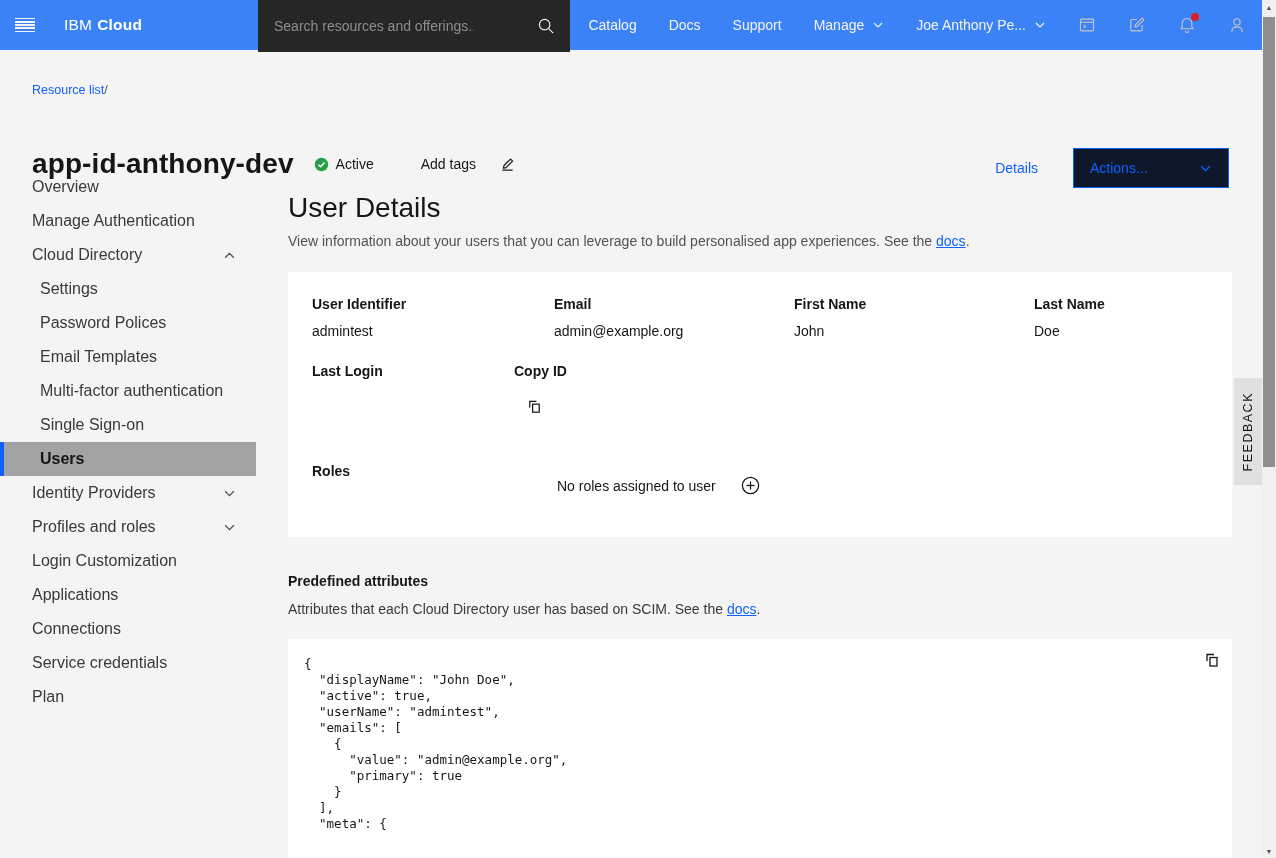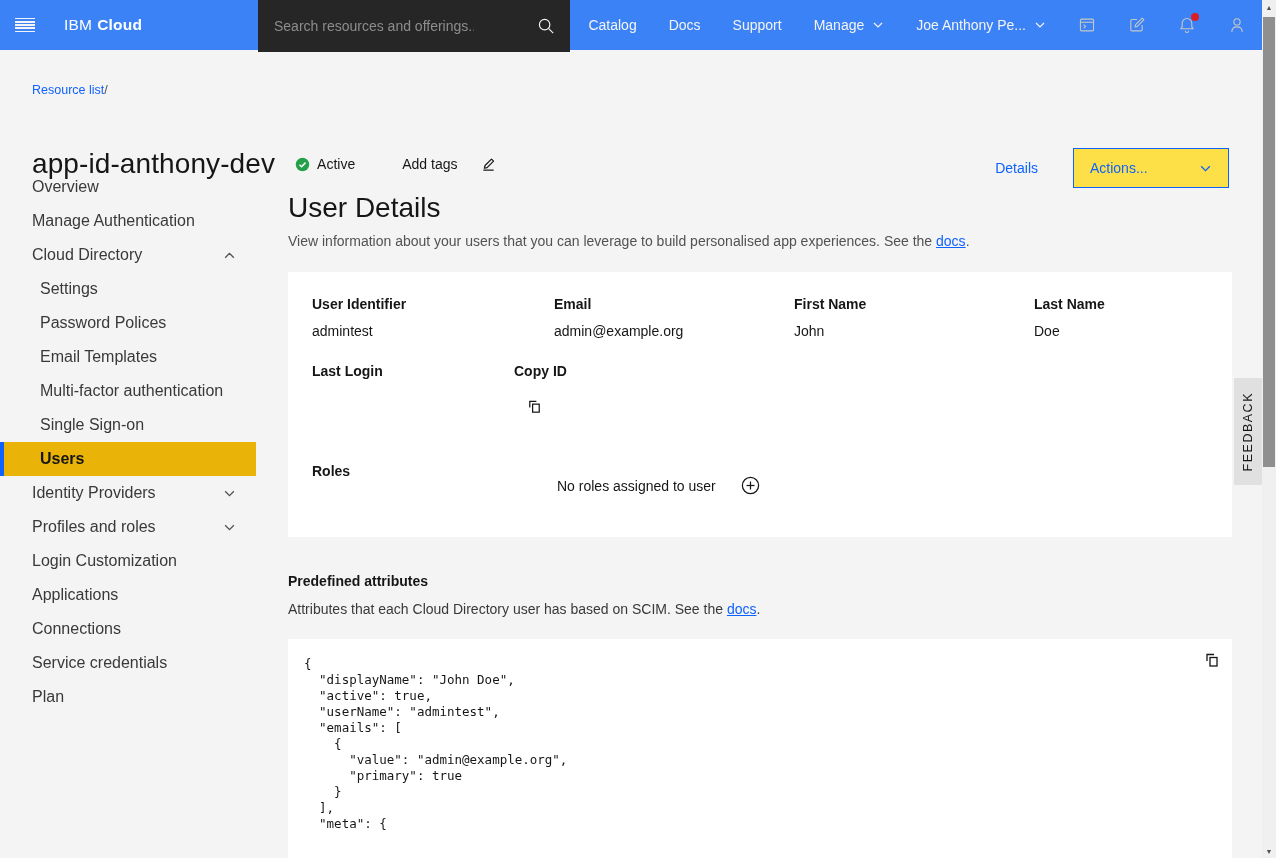--- a/index.html
+++ b/index.html
@@ -22,33 +22,33 @@
   .hdr-link { background:none; border:none; color:#f4f4f4; font-size:14px; padding:0 16px; display:flex; align-items:center; gap:8px; cursor:pointer; font-family:"Liberation Sans", sans-serif; }
   .hdr-iconbtn { width:50px; background:none; border:none; display:flex; align-items:center; justify-content:center; cursor:pointer; position:relative; }
   .notif-dot { position:absolute; top:13px; right:13px; width:8px; height:8px; border-radius:50%; background:#da1e28; }
 
   
   .page-header { position:relative; height:110px; }
   .breadcrumb { position:absolute; left:32px; top:33px; font-size:12.5px; display:flex; gap:0; align-items:center; }
   .breadcrumb a { color:#0f62fe; text-decoration:none; cursor:pointer; }
   .breadcrumb .sep { color:#525252; }
   .title-row { position:absolute; left:32px; top:98px; display:flex; align-items:center; }
-  .res-title { font-size:28px; font-weight:400; color:#161616; letter-spacing:.1px; }
+  .res-title { font-size:28px; font-weight:700; color:#161616; letter-spacing:.1px; }
   .status-badge { display:flex; align-items:center; gap:7px; margin-left:20px; font-size:14px; }
   .add-tags { display:flex; align-items:center; gap:24px; margin-left:47px; font-size:14px; background:none; border:none; cursor:pointer; color:#161616; font-family:"Liberation Sans", sans-serif; }
   .hdr-details { position:absolute; right:238px; top:110px; color:#0f62fe; font-size:14px; text-decoration:none; cursor:pointer; }
-  .actions-btn { position:absolute; right:47px; top:98px; width:156px; height:40px; background:#fde047; border:1px solid #0f62fe; color:#0f62fe; font-size:14px; text-align:left; padding:0 16px; display:flex; align-items:center; justify-content:space-between; cursor:pointer; font-family:"Liberation Sans", sans-serif; }
+  .actions-btn { position:absolute; right:47px; top:98px; width:156px; height:40px; background:#0f172a; border:1px solid #0f62fe; color:#0f62fe; font-size:14px; text-align:left; padding:0 16px; display:flex; align-items:center; justify-content:space-between; cursor:pointer; font-family:"Liberation Sans", sans-serif; }
 
   
   .content { display:flex; align-items:flex-start; }
   .sidebar { width:256px; padding-top:10px; flex:none; }
   .nav-item { height:34px; display:flex; align-items:center; font-size:16px; color:#393939; cursor:pointer; padding-left:32px; padding-right:14px; position:relative; }
   .nav-item.lvl2 { padding-left:40px; }
   .nav-item .nav-label { flex:1; }
-  .nav-item.selected { background:#eab308; color:#161616; font-weight:700; border-left:4px solid #0f62fe; padding-left:36px; }
+  .nav-item.selected { background:#a3a3a3; color:#161616; font-weight:700; border-left:4px solid #0f62fe; padding-left:36px; }
   .nav-chevron { flex:none; margin-right:6px; display:flex; }
 
   .main { flex:1; margin-left:32px; margin-right:44px; padding-top:22px; }
   .back-row { display:flex; align-items:center; gap:14px; font-size:14px; color:#161616; cursor:pointer; }
   .main-title { font-size:28px; font-weight:400; color:#161616; margin-top:10px; }
   .main-desc { font-size:14px; color:#525252; margin-top:9px; }
   .main-desc a, .pre-desc a { color:#0f62fe; text-decoration:underline; cursor:pointer; }
 
   .user-card { position:relative; background:#fff; margin-top:23px; height:265px; }
   .cell-label { position:absolute; font-size:14px; font-weight:700; color:#161616; }

